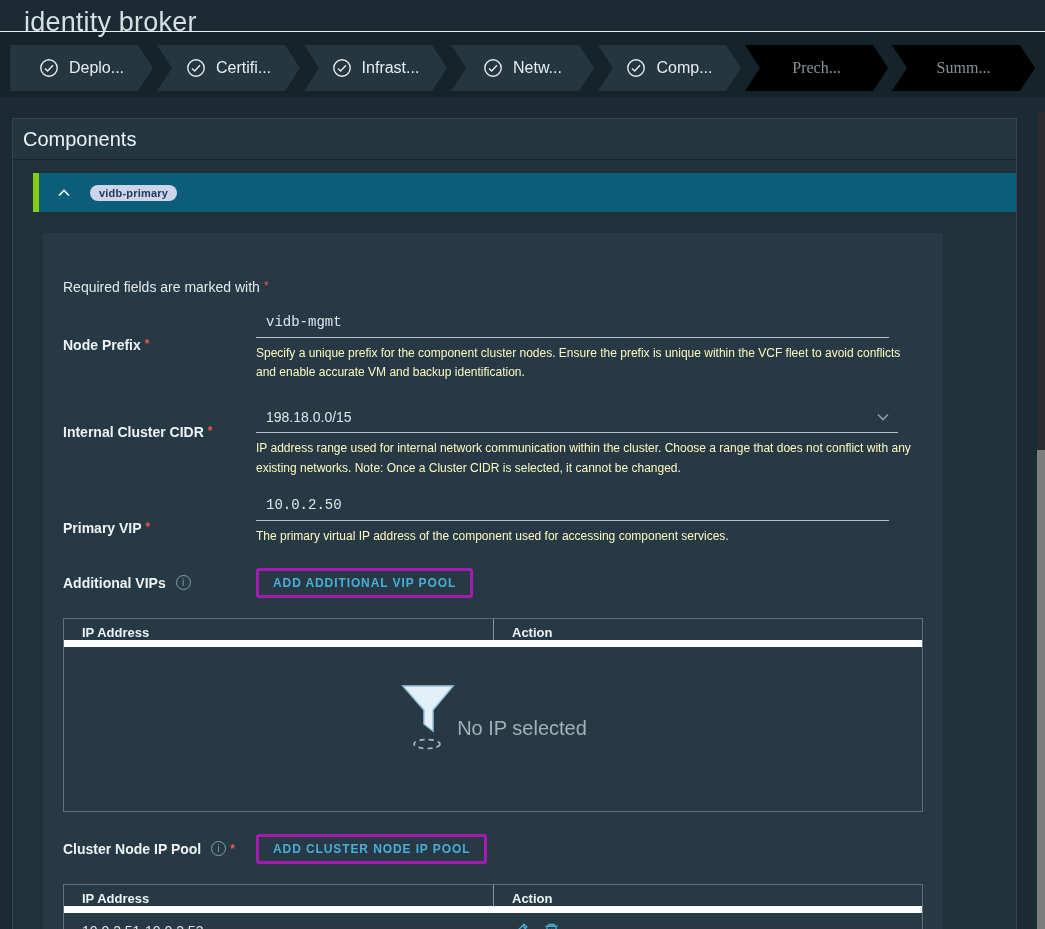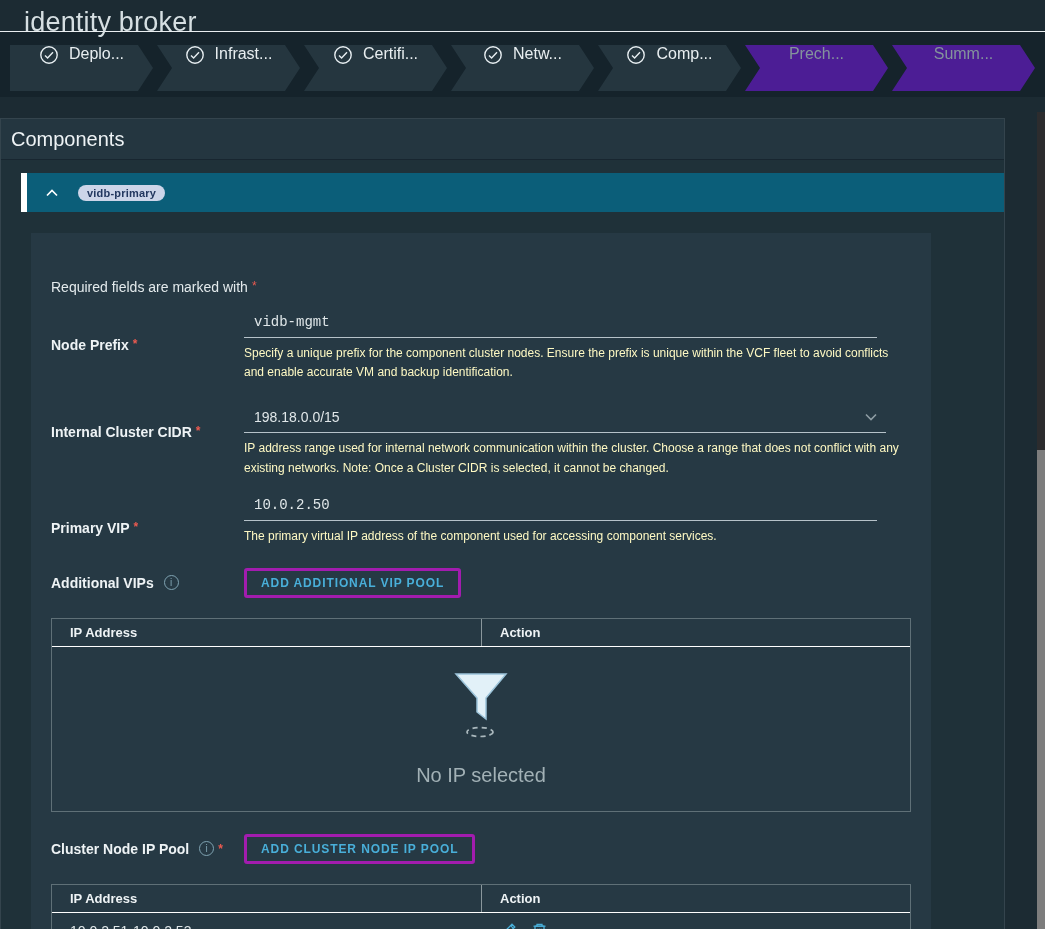--- a/index.html
+++ b/index.html
@@ -17,49 +17,49 @@
     padding:7px 0 0 24px;
   }
   .titlebar h1 { font-size:27px; font-weight:500; color:#d6dfe2; letter-spacing:.2px; }
 
   
   .wizardbar { height:65px; background:#15232b; padding:13px 10px 0 10px; }
   .wizard { display:flex; height:46px; }
   .wstep {
     flex:1; margin-right:4px;
     background:#25363f;
-    display:flex; justify-content:center; gap:10px;
+    display:flex; align-items:center; justify-content:center; gap:10px;
     font-size:16px; color:#e8eef0;
     clip-path: polygon(0 0, calc(100% - 15px) 0, 100% 50%, calc(100% - 15px) 100%, 0 100%, 15px 50%);
     cursor:pointer;
   }
   .wstep:first-child { clip-path: polygon(0 0, calc(100% - 15px) 0, 100% 50%, calc(100% - 15px) 100%, 0 100%); }
   .wstep:last-child { margin-right:0; }
-  .wstep.pending { background:#4c1d95; color:#84949c; }
+  .wstep.pending { background:#000000; color:#84949c;font-family:Liberation Serif, serif; }
   .wstep .stepicon { width:20px; height:20px; flex:0 0 auto; }
 
   
   .scrollbar { position:absolute; top:112px; right:0; width:8px; bottom:0; background:#2c2c2e; }
   .scroll-thumb { position:absolute; top:338px; left:0; width:8px; height:479px; background:#7d7d7d; }
 
   
   .card {
-    position:absolute; top:118px; left:0; width:1005px; height:811px;
+    position:absolute; top:118px; left:12px; width:1005px; height:811px;
     background:#1f3139; border:1px solid #34444d; border-bottom:none;
   }
   .card-header {
     height:41px; background:#243640; padding:9px 0 0 10px;
     border-bottom:1px solid #182630;
   }
   .card-header h2 { font-size:20px; font-weight:400; color:#eef3f5; }
 
   
   .accordion {
     margin:13px 0 0 20px; height:39px;
-    background:#0b5e79; border-left:6px solid #ffffff;
+    background:#0b5e79; border-left:6px solid #84cc16;
     display:flex; align-items:center; cursor:pointer;
   }
   .accordion .caret { margin-left:18px; width:14px; height:10px; }
   .badge {
     margin-left:19px; background:#ccd5e9; color:#22375f;
     font-size:11px; font-weight:700; line-height:16px;
     padding:0 9px; border-radius:8px; letter-spacing:.2px;
   }
 
   
@@ -99,28 +99,28 @@
   }
   .btn {
     background:transparent; border:3px solid #a21caf; border-radius:3px;
     color:#49afd9; font-family:"Liberation Sans",sans-serif;
     font-size:12px; font-weight:700; letter-spacing:.9px;
     padding:5px 14px; cursor:pointer; text-transform:uppercase;
   }
 
   
   .iptable { width:860px; border:1px solid #5f7077; }
-  .t-head { display:flex; height:28px; border-bottom:1px solid #ffffff; }
+  .t-head { display:flex; height:28px; border-bottom:7px solid #ffffff; }
   .t-h { font-size:13px; font-weight:700; color:#eef3f5; padding:6px 0 0 18px; }
   .t-h.c1 { width:430px; border-right:1px solid #8a979c; }
   .t-h.c2 { flex:1; }
   .t-row { display:flex; align-items:center; height:36px; font-size:14px; color:#e0e7e9; }
   .t-c1 { width:430px; padding-left:18px; }
   .t-c2 { flex:1; padding-left:18px; display:flex; align-items:center; gap:14px; }
-  .empty-state { height:164px; display:flex; flex-direction:column; align-items:center; justify-content:center; }
+  .empty-state { height:164px; display:flex; flex-direction:row; align-items:center; justify-content:center; }
   .empty-state .funnel { margin-bottom:22px; }
   .empty-text { font-size:20px; color:#a2b1b6; }
   .action-icon { width:17px; height:17px; cursor:pointer; }
 </style>
 </head>
 <body>
 
 <div class="titlebar">
   <h1>identity broker</h1>
 </div>
@@ -132,28 +132,28 @@
           <circle cx="10" cy="10" r="8.2" fill="none" stroke="#e6edf0" stroke-width="1.4"></circle>
           <path d="M6 10.4 l2.6 2.6 L14 7.2" fill="none" stroke="#e6edf0" stroke-width="1.4"></path>
         </svg>
       <span>Deplo...</span>
     </div>
     <div class="wstep">
       <svg class="stepicon" viewBox="0 0 20 20">
           <circle cx="10" cy="10" r="8.2" fill="none" stroke="#e6edf0" stroke-width="1.4"></circle>
           <path d="M6 10.4 l2.6 2.6 L14 7.2" fill="none" stroke="#e6edf0" stroke-width="1.4"></path>
         </svg>
+      <span>Certifi...</span>
+    </div>
+    <div class="wstep">
+      <svg class="stepicon" viewBox="0 0 20 20">
+          <circle cx="10" cy="10" r="8.2" fill="none" stroke="#e6edf0" stroke-width="1.4"></circle>
+          <path d="M6 10.4 l2.6 2.6 L14 7.2" fill="none" stroke="#e6edf0" stroke-width="1.4"></path>
+        </svg>
       <span>Infrast...</span>
-    </div>
-    <div class="wstep">
-      <svg class="stepicon" viewBox="0 0 20 20">
-          <circle cx="10" cy="10" r="8.2" fill="none" stroke="#e6edf0" stroke-width="1.4"></circle>
-          <path d="M6 10.4 l2.6 2.6 L14 7.2" fill="none" stroke="#e6edf0" stroke-width="1.4"></path>
-        </svg>
-      <span>Certifi...</span>
     </div>
     <div class="wstep">
       <svg class="stepicon" viewBox="0 0 20 20">
           <circle cx="10" cy="10" r="8.2" fill="none" stroke="#e6edf0" stroke-width="1.4"></circle>
           <path d="M6 10.4 l2.6 2.6 L14 7.2" fill="none" stroke="#e6edf0" stroke-width="1.4"></path>
         </svg>
       <span>Netw...</span>
     </div>
     <div class="wstep">
       <svg class="stepicon" viewBox="0 0 20 20">

